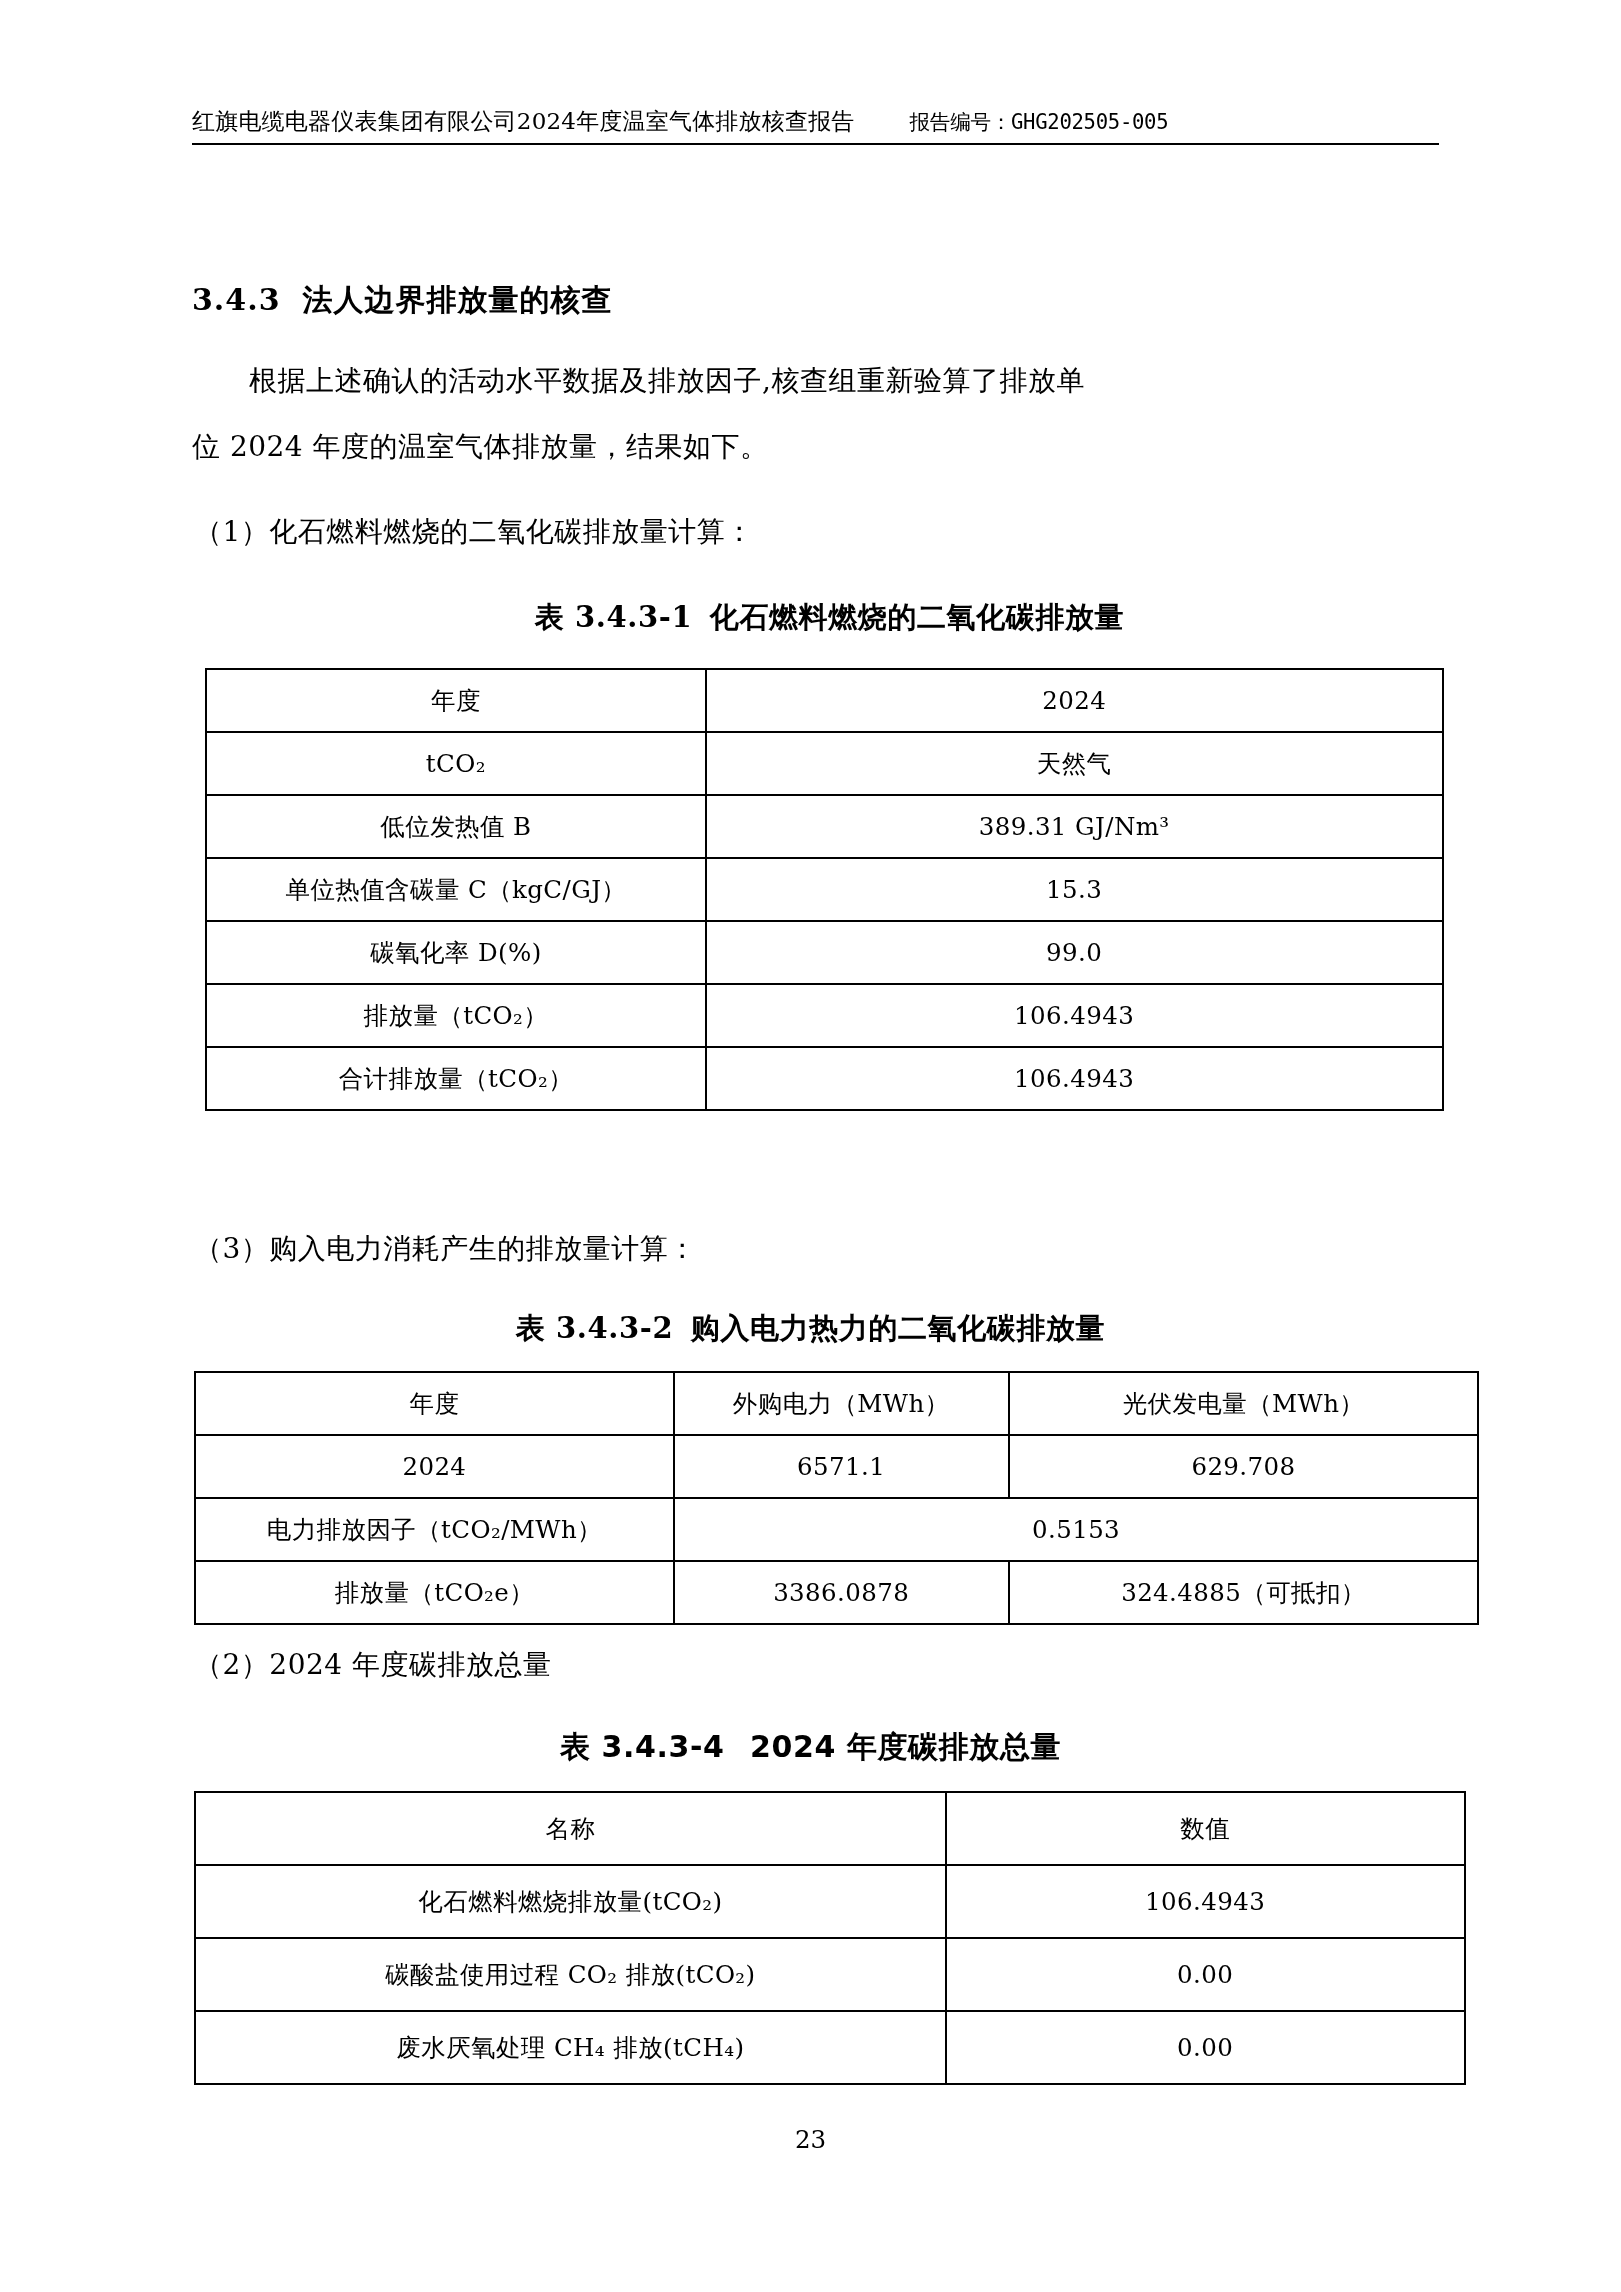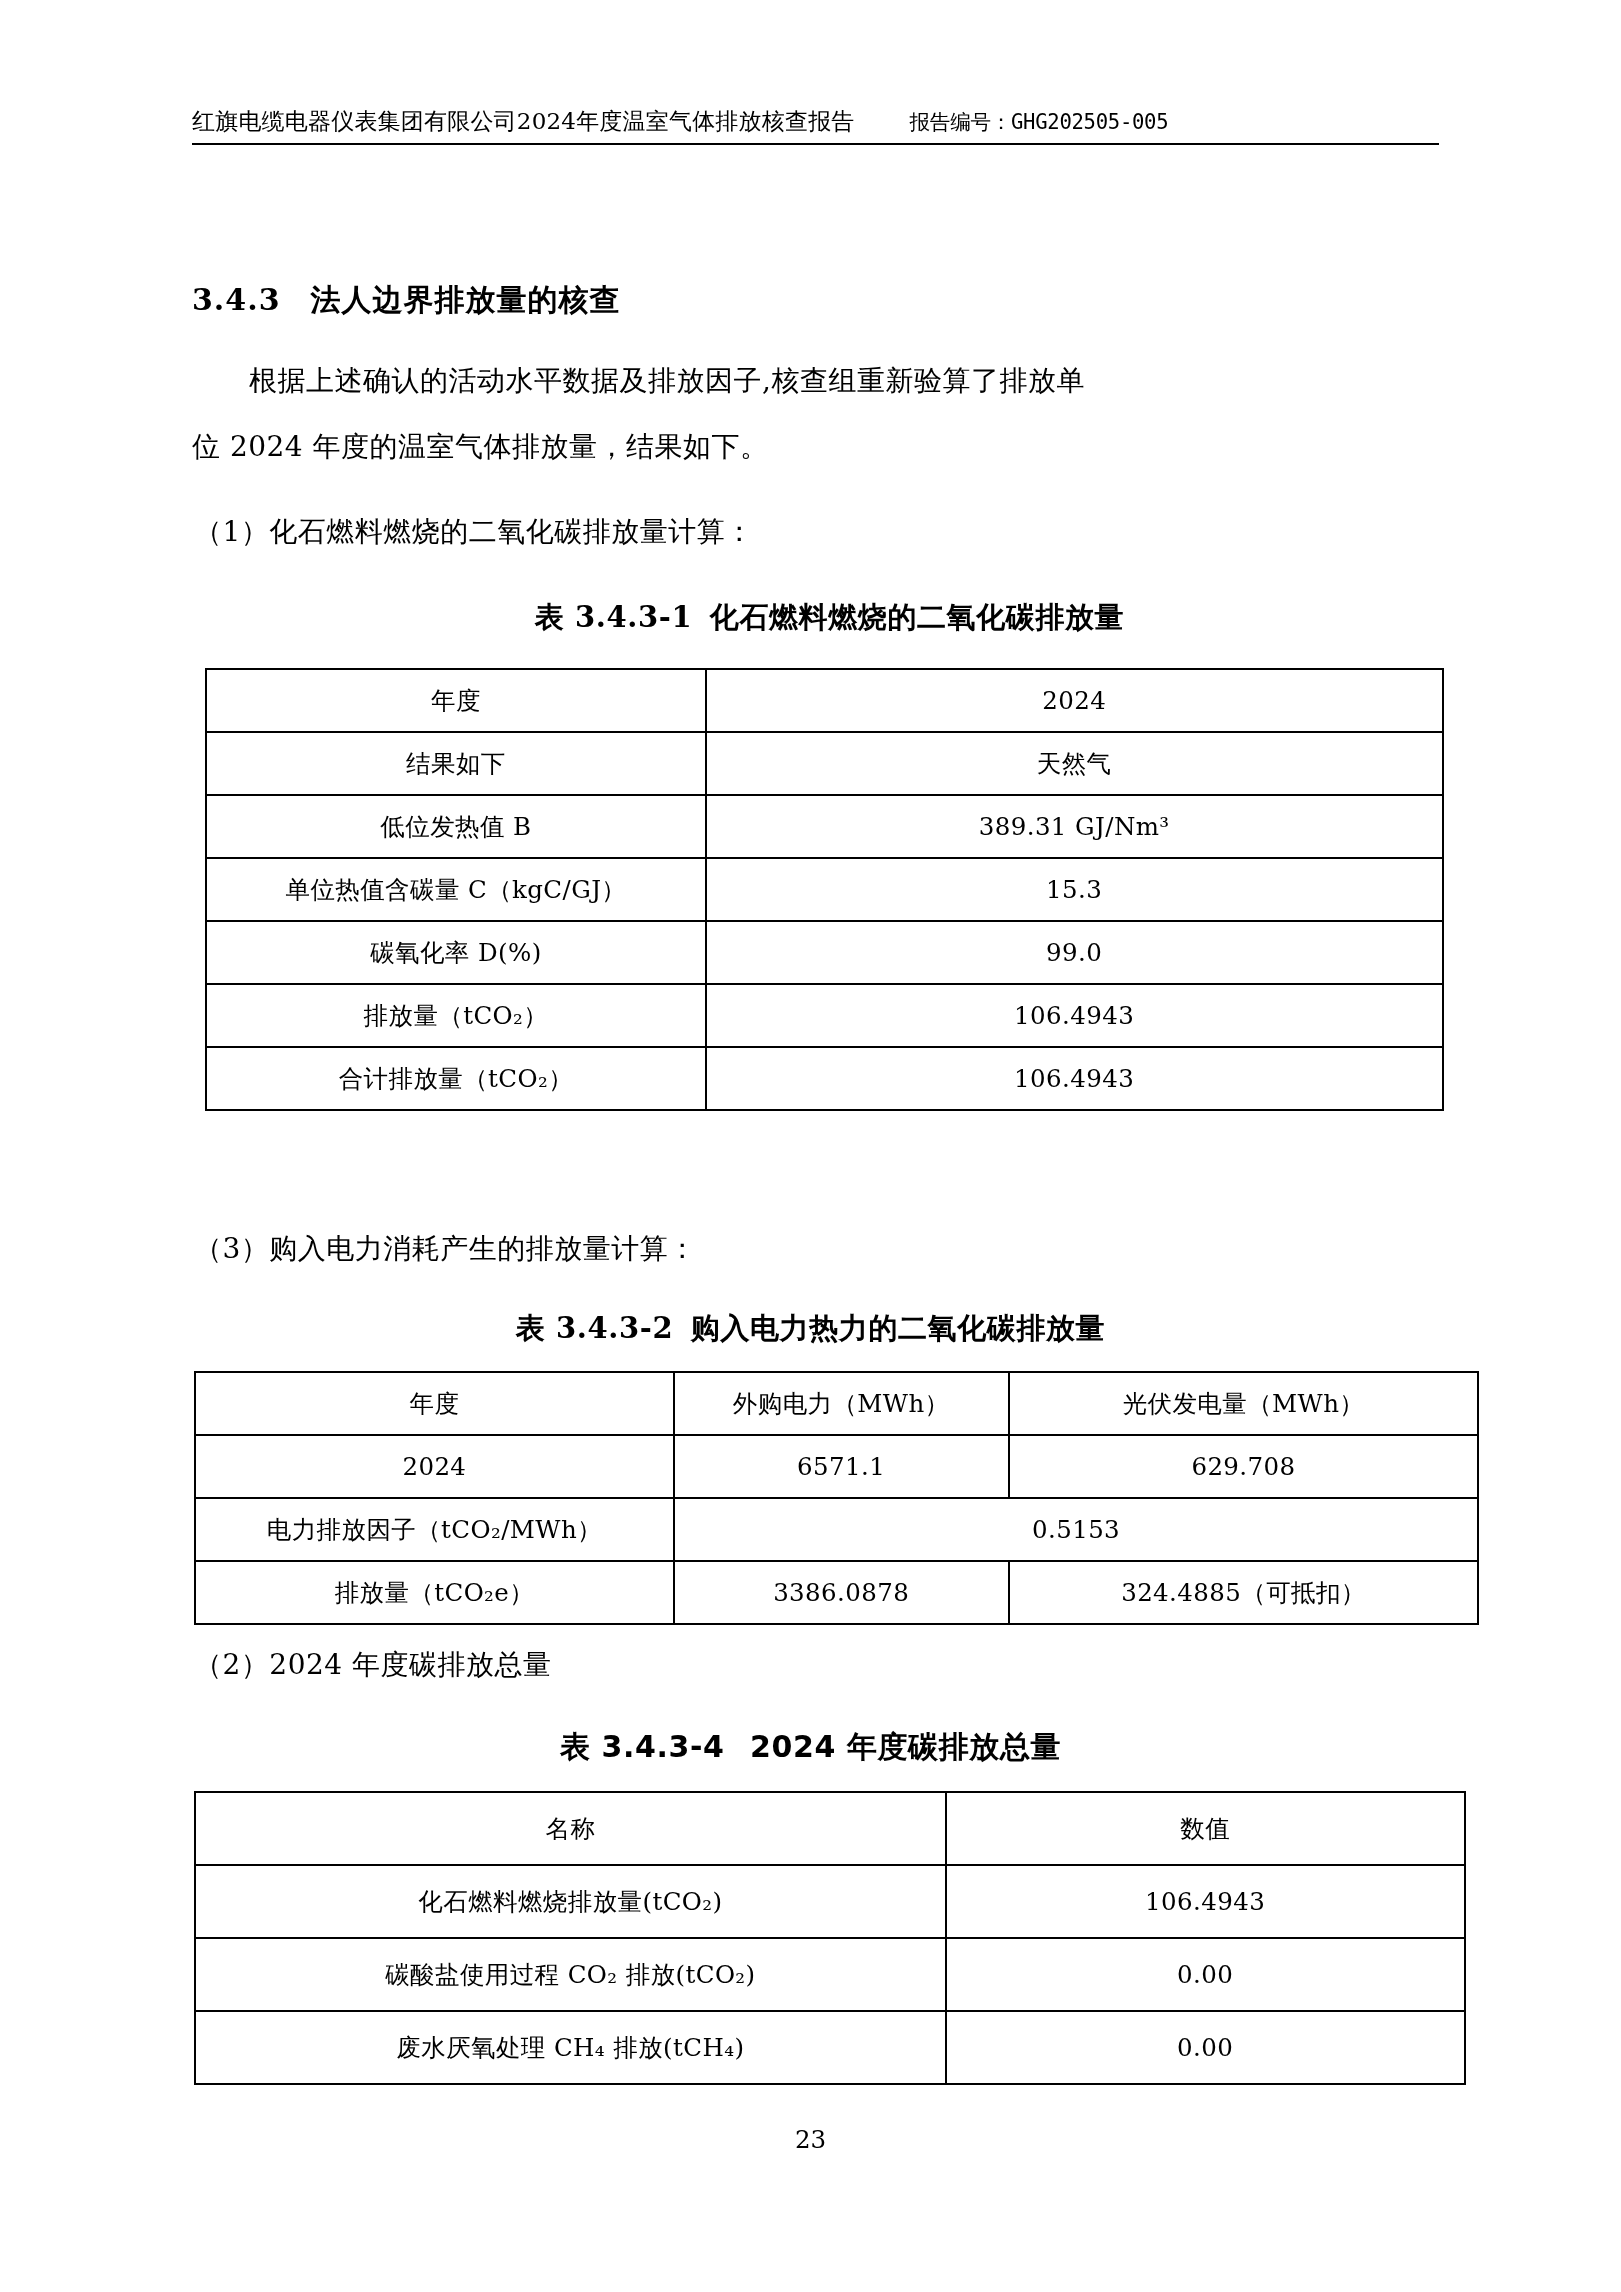--- a/index.html
+++ b/index.html
@@ -71,21 +71,21 @@
 
   .heading {
     position: absolute;
     top: 280px;
     left: 192px;
     font-size: 30px;
     font-weight: bold;
     letter-spacing: 1px;
     white-space: nowrap;
   }
-  .heading .h-num { margin-right: 30px; }
+  .heading .h-num { margin-right: 22px; }
 
   .p-body {
     top: 361px;
     left: 192px;
     width: 1255px;
     white-space: normal;
   }
   .p-body .line1 { text-indent: 57px; display: block; }
   .p-body .line2 { display: block; margin-top: 25.5px; }
 
@@ -194,21 +194,21 @@
     <span>表 3.4.3-1</span><span class="gap"></span><span>化石燃料燃烧的二氧化碳排放量</span>
   </div>
 
   <table class="doc" id="table-fossil">
     <tbody>
       <tr>
         <td class="c1">年度</td>
         <td class="c2">2024</td>
       </tr>
       <tr>
-        <td class="c1">结果如下</td>
+        <td class="c1">tCO₂</td>
         <td class="c2">天然气</td>
       </tr>
       <tr>
         <td class="c1">低位发热值 B</td>
         <td class="c2">389.31 GJ/Nm³</td>
       </tr>
       <tr>
         <td class="c1">单位热值含碳量 C（kgC/GJ）</td>
         <td class="c2">15.3</td>
       </tr>

